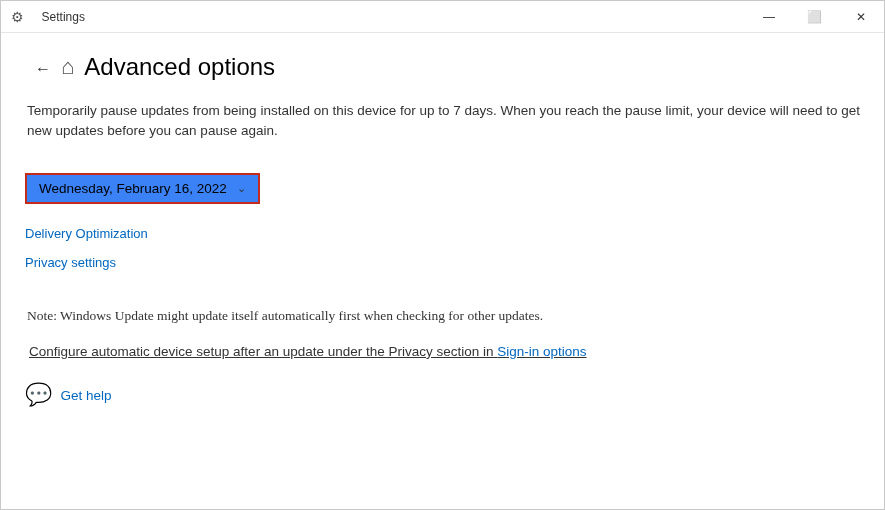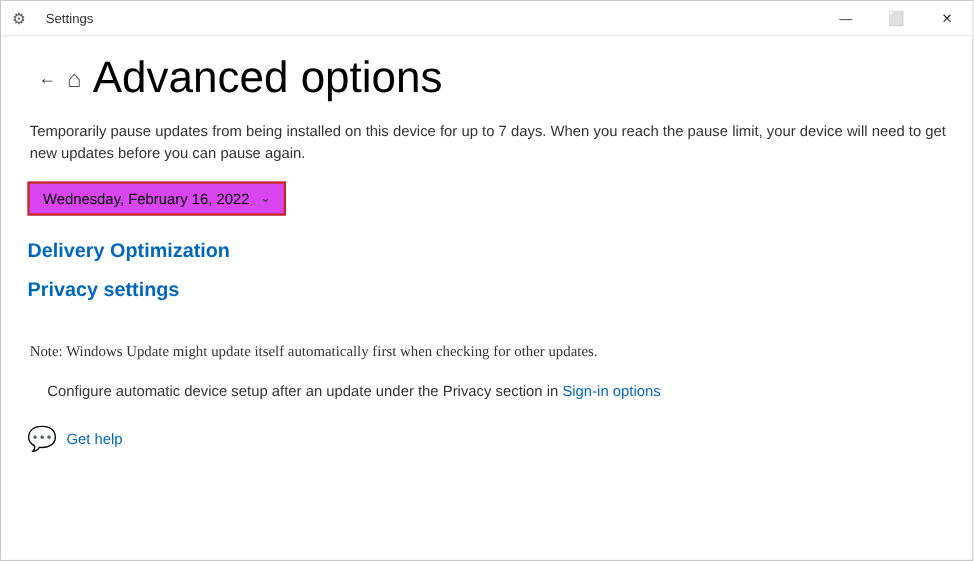--- a/index.html
+++ b/index.html
@@ -88,91 +88,91 @@
       flex-shrink: 0;
     }
 
     .home-icon-wrap {
       font-size: 22px;
       color: #555;
       margin-right: 10px;
     }
 
     .page-title {
-      font-size: 40px;
+      font-size: 24px;
       font-weight: 300;
       color: #000;
     }
 
     .description {
       font-size: 13.5px;
       color: #333;
       line-height: 1.5;
-      margin-bottom: 14px;
+      margin-bottom: 31px;
       margin-left: 2px;
     }
 
     .pause-label {
       font-size: 13.5px;
       color: #333;
       margin-bottom: 8px;
       margin-left: 2px;
     }
 
     .date-dropdown {
       display: inline-flex;
       align-items: center;
       border: 2px solid #c42b1c;
       padding: 6px 12px;
       cursor: pointer;
-      background: #d946ef;
+      background: #3b82f6;
       margin-bottom: 22px;
       gap: 10px;
       min-width: 200px;
     }
 
     .date-dropdown-text {
       font-size: 13.5px;
       color: #000;
     }
 
     .chevron-icon {
       font-size: 11px;
       color: #333;
     }
 
     .link {
       display: block;
       color: #0067c0;
-      font-size: 18px;
+      font-size: 13px;
       text-decoration: none;
       cursor: pointer;
       margin-bottom: 14px;
-      font-weight: bold;
     }
 
     .divider-space {
       height: 22px;
     }
 
     .note-text {
       font-size: 13.5px;
       color: #333;
       margin-bottom: 16px;
       line-height: 1.5;
       margin-left: 2px;
       font-family: Liberation Serif, serif;
     }
 
     .configure-text {
       font-size: 13.5px;
       color: #333;
       margin-bottom: 20px;
-      margin-left: 18px;
+      margin-left: 4px;
       line-height: 1.5;
+      text-decoration: underline;
     }
 
     .configure-text .inline-link {
       color: #0067c0;
       text-decoration: none;
       cursor: pointer;
     }
 
     .help-row {
       display: flex;

